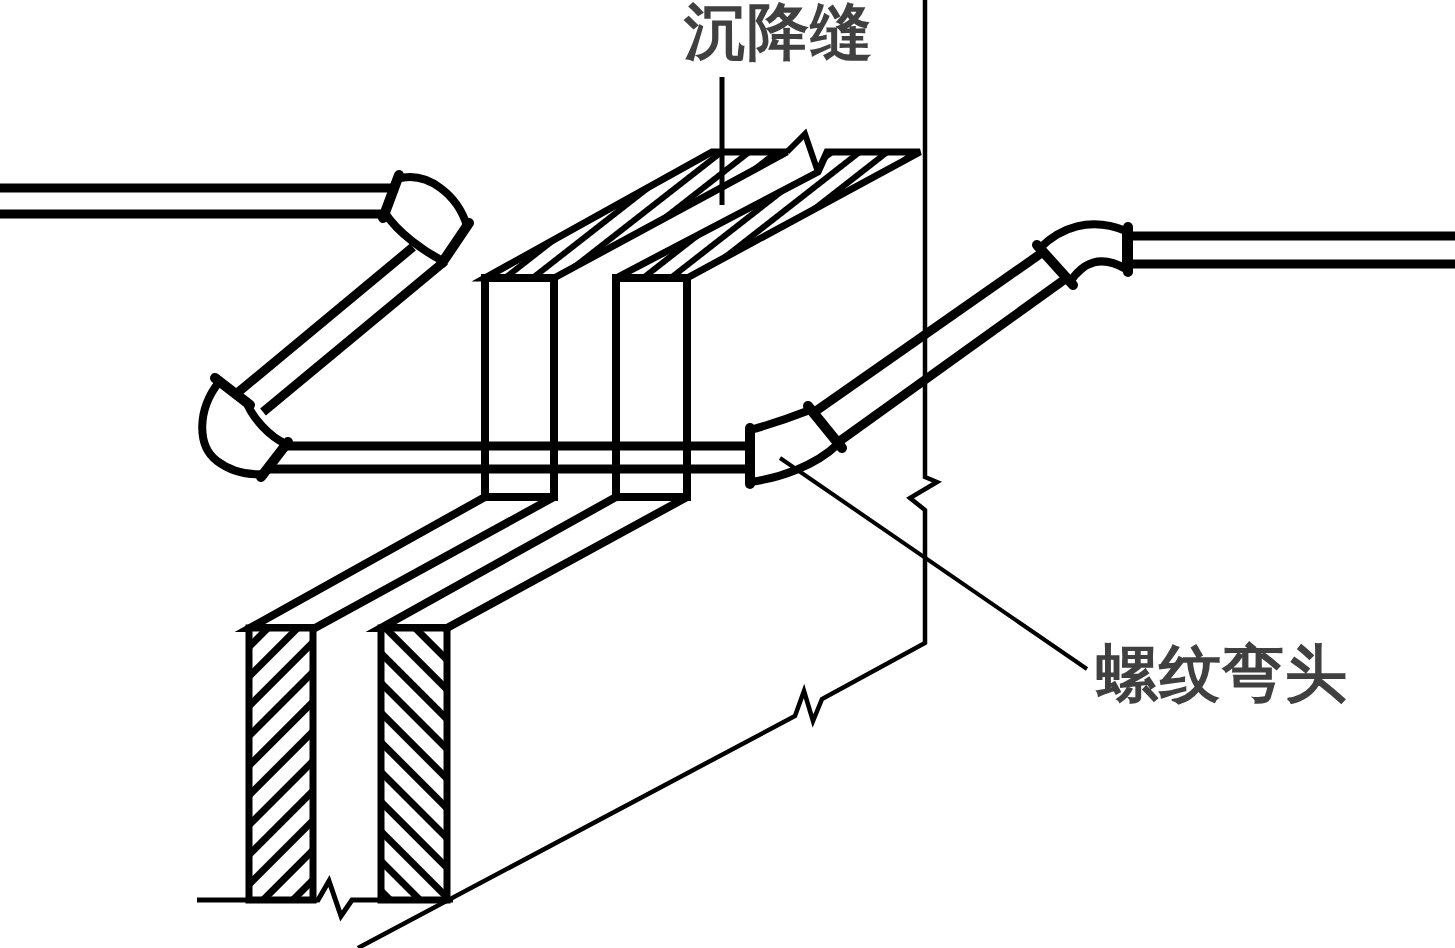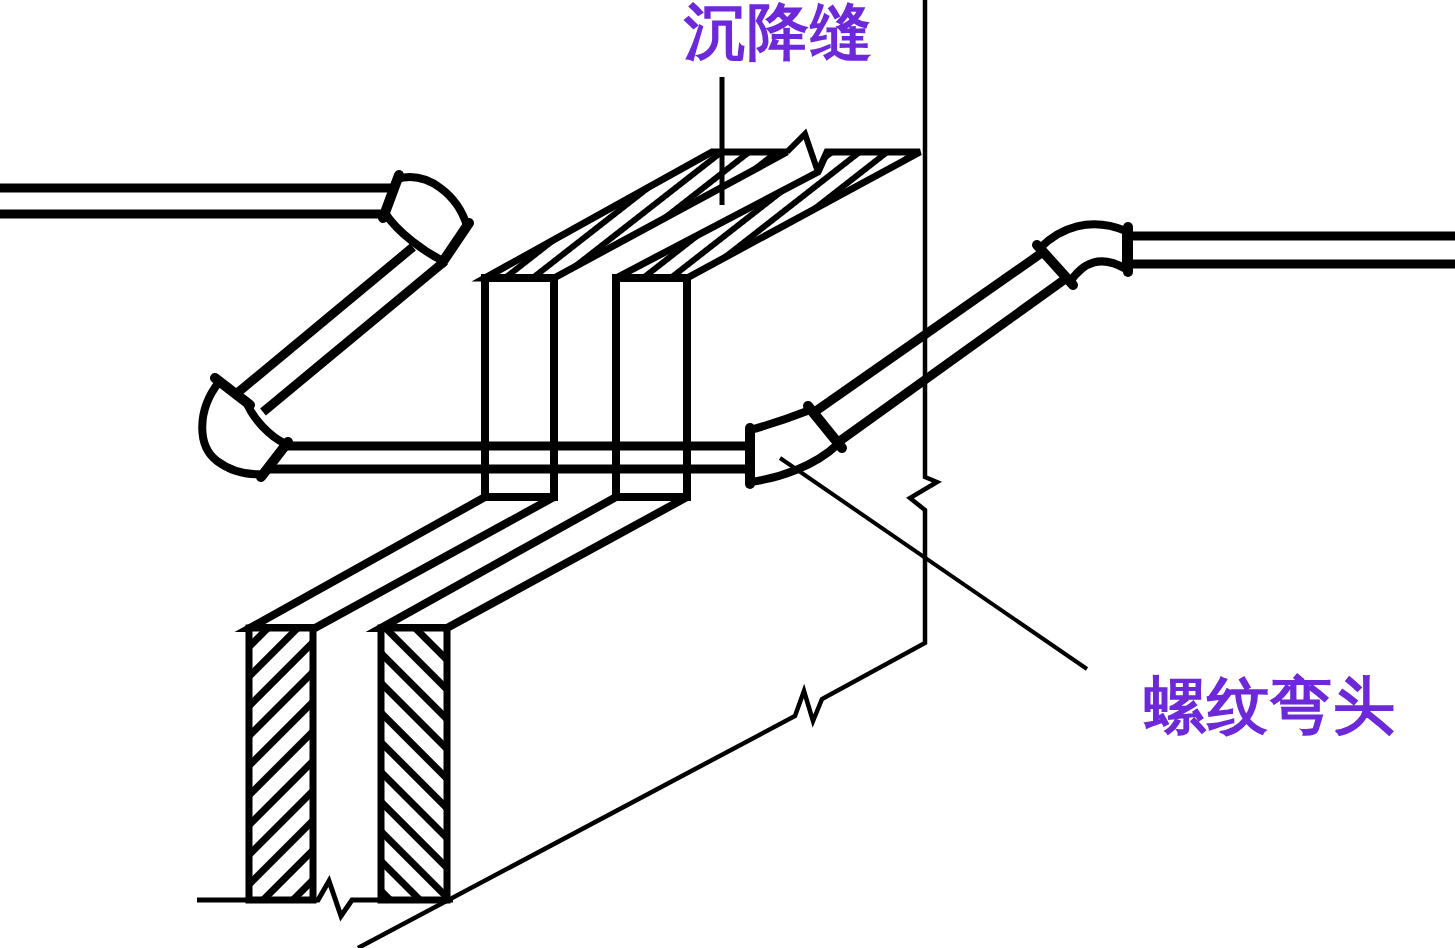--- a/index.html
+++ b/index.html
@@ -6,30 +6,30 @@
   body{
     width:1455px;height:948px;
     background:#ffffff;
     font-family:"Liberation Serif","DejaVu Serif",serif;
     overflow:hidden;
   }
   .stage{position:relative;width:1455px;height:948px;background:#ffffff;}
   .stage svg{position:absolute;left:0;top:0;}
   .diagram-label{
     position:absolute;
-    color:#6d28d9;
+    color:#404040;
     font-weight:bold;
     font-size:62px;
     line-height:1.05;
     letter-spacing:1px;
     white-space:nowrap;
     user-select:none;
   }
   .label-settlement{left:684px;top:0px;}
-  .label-elbow{left:1096px;top:674px;margin-left:48px;}
+  .label-elbow{left:1096px;top:642px;}
 </style>
 </head>
 <body>
 
 <div class="stage">
 
   <svg width="1455" height="948" viewBox="0 0 1455 948">
     <defs>
       <pattern id="hatchStrip" width="17" height="17" patternUnits="userSpaceOnUse" patternTransform="rotate(-38)">
         <rect width="17" height="17" fill="#ffffff"></rect>

